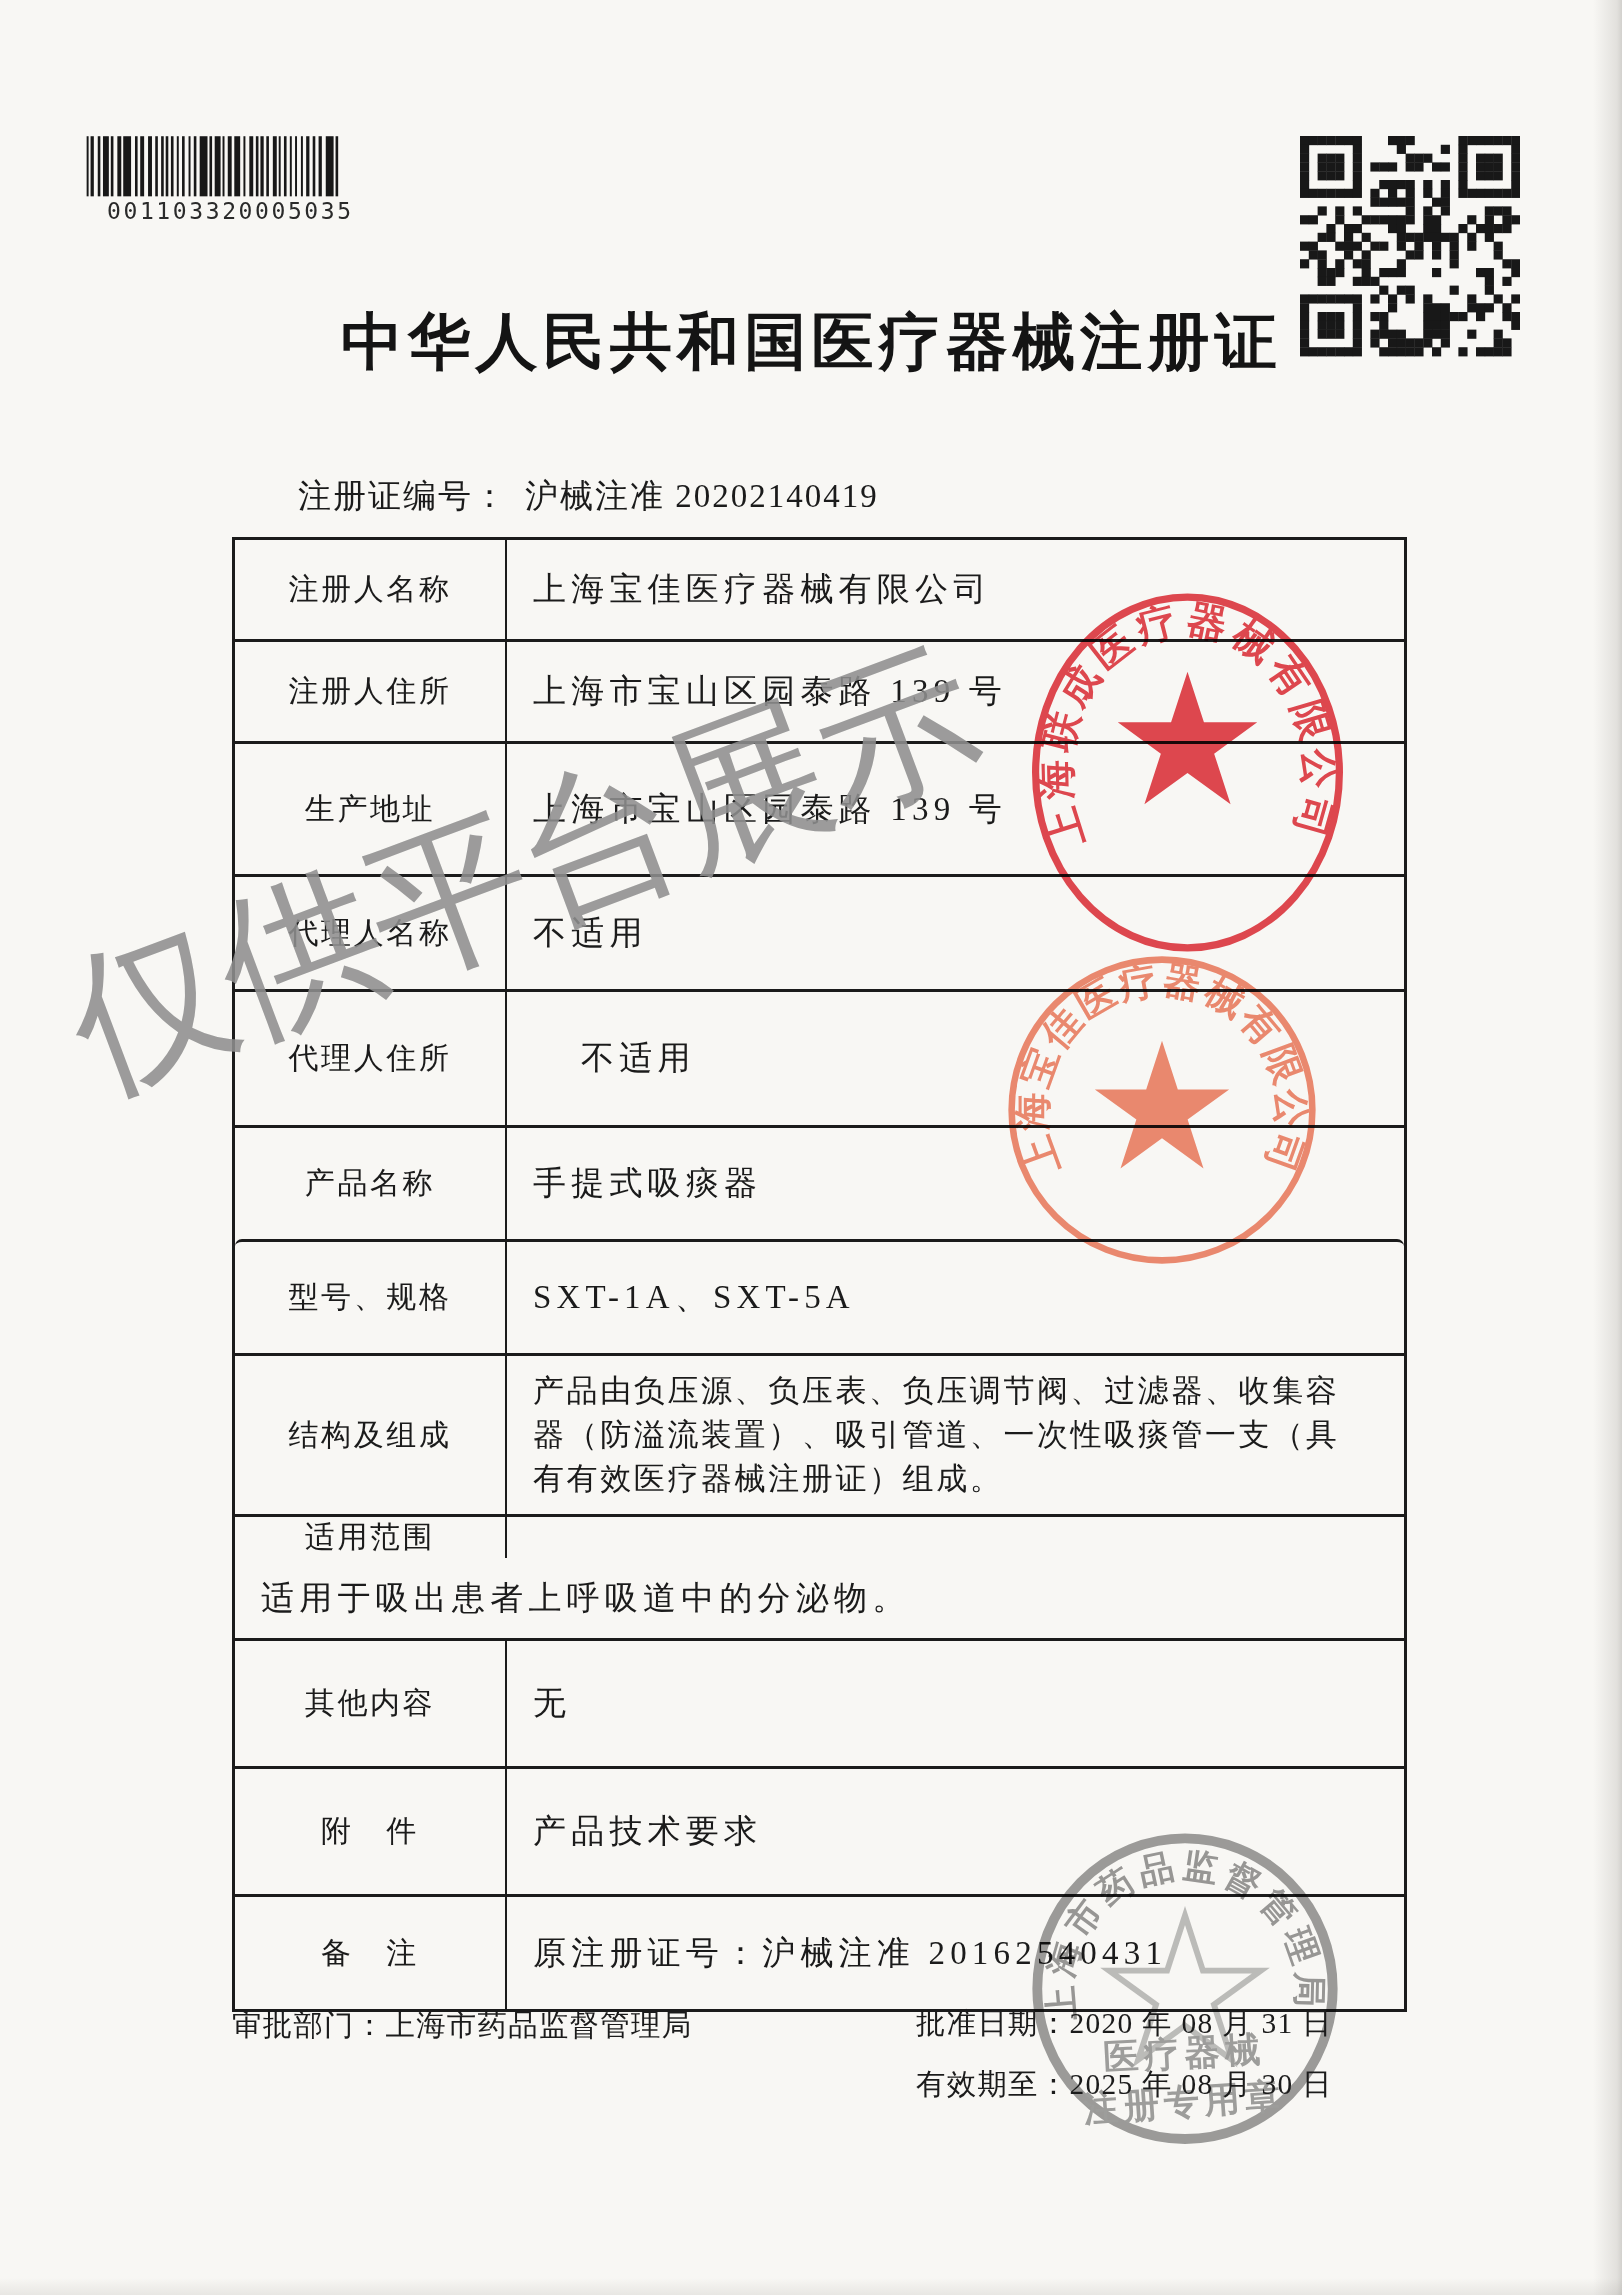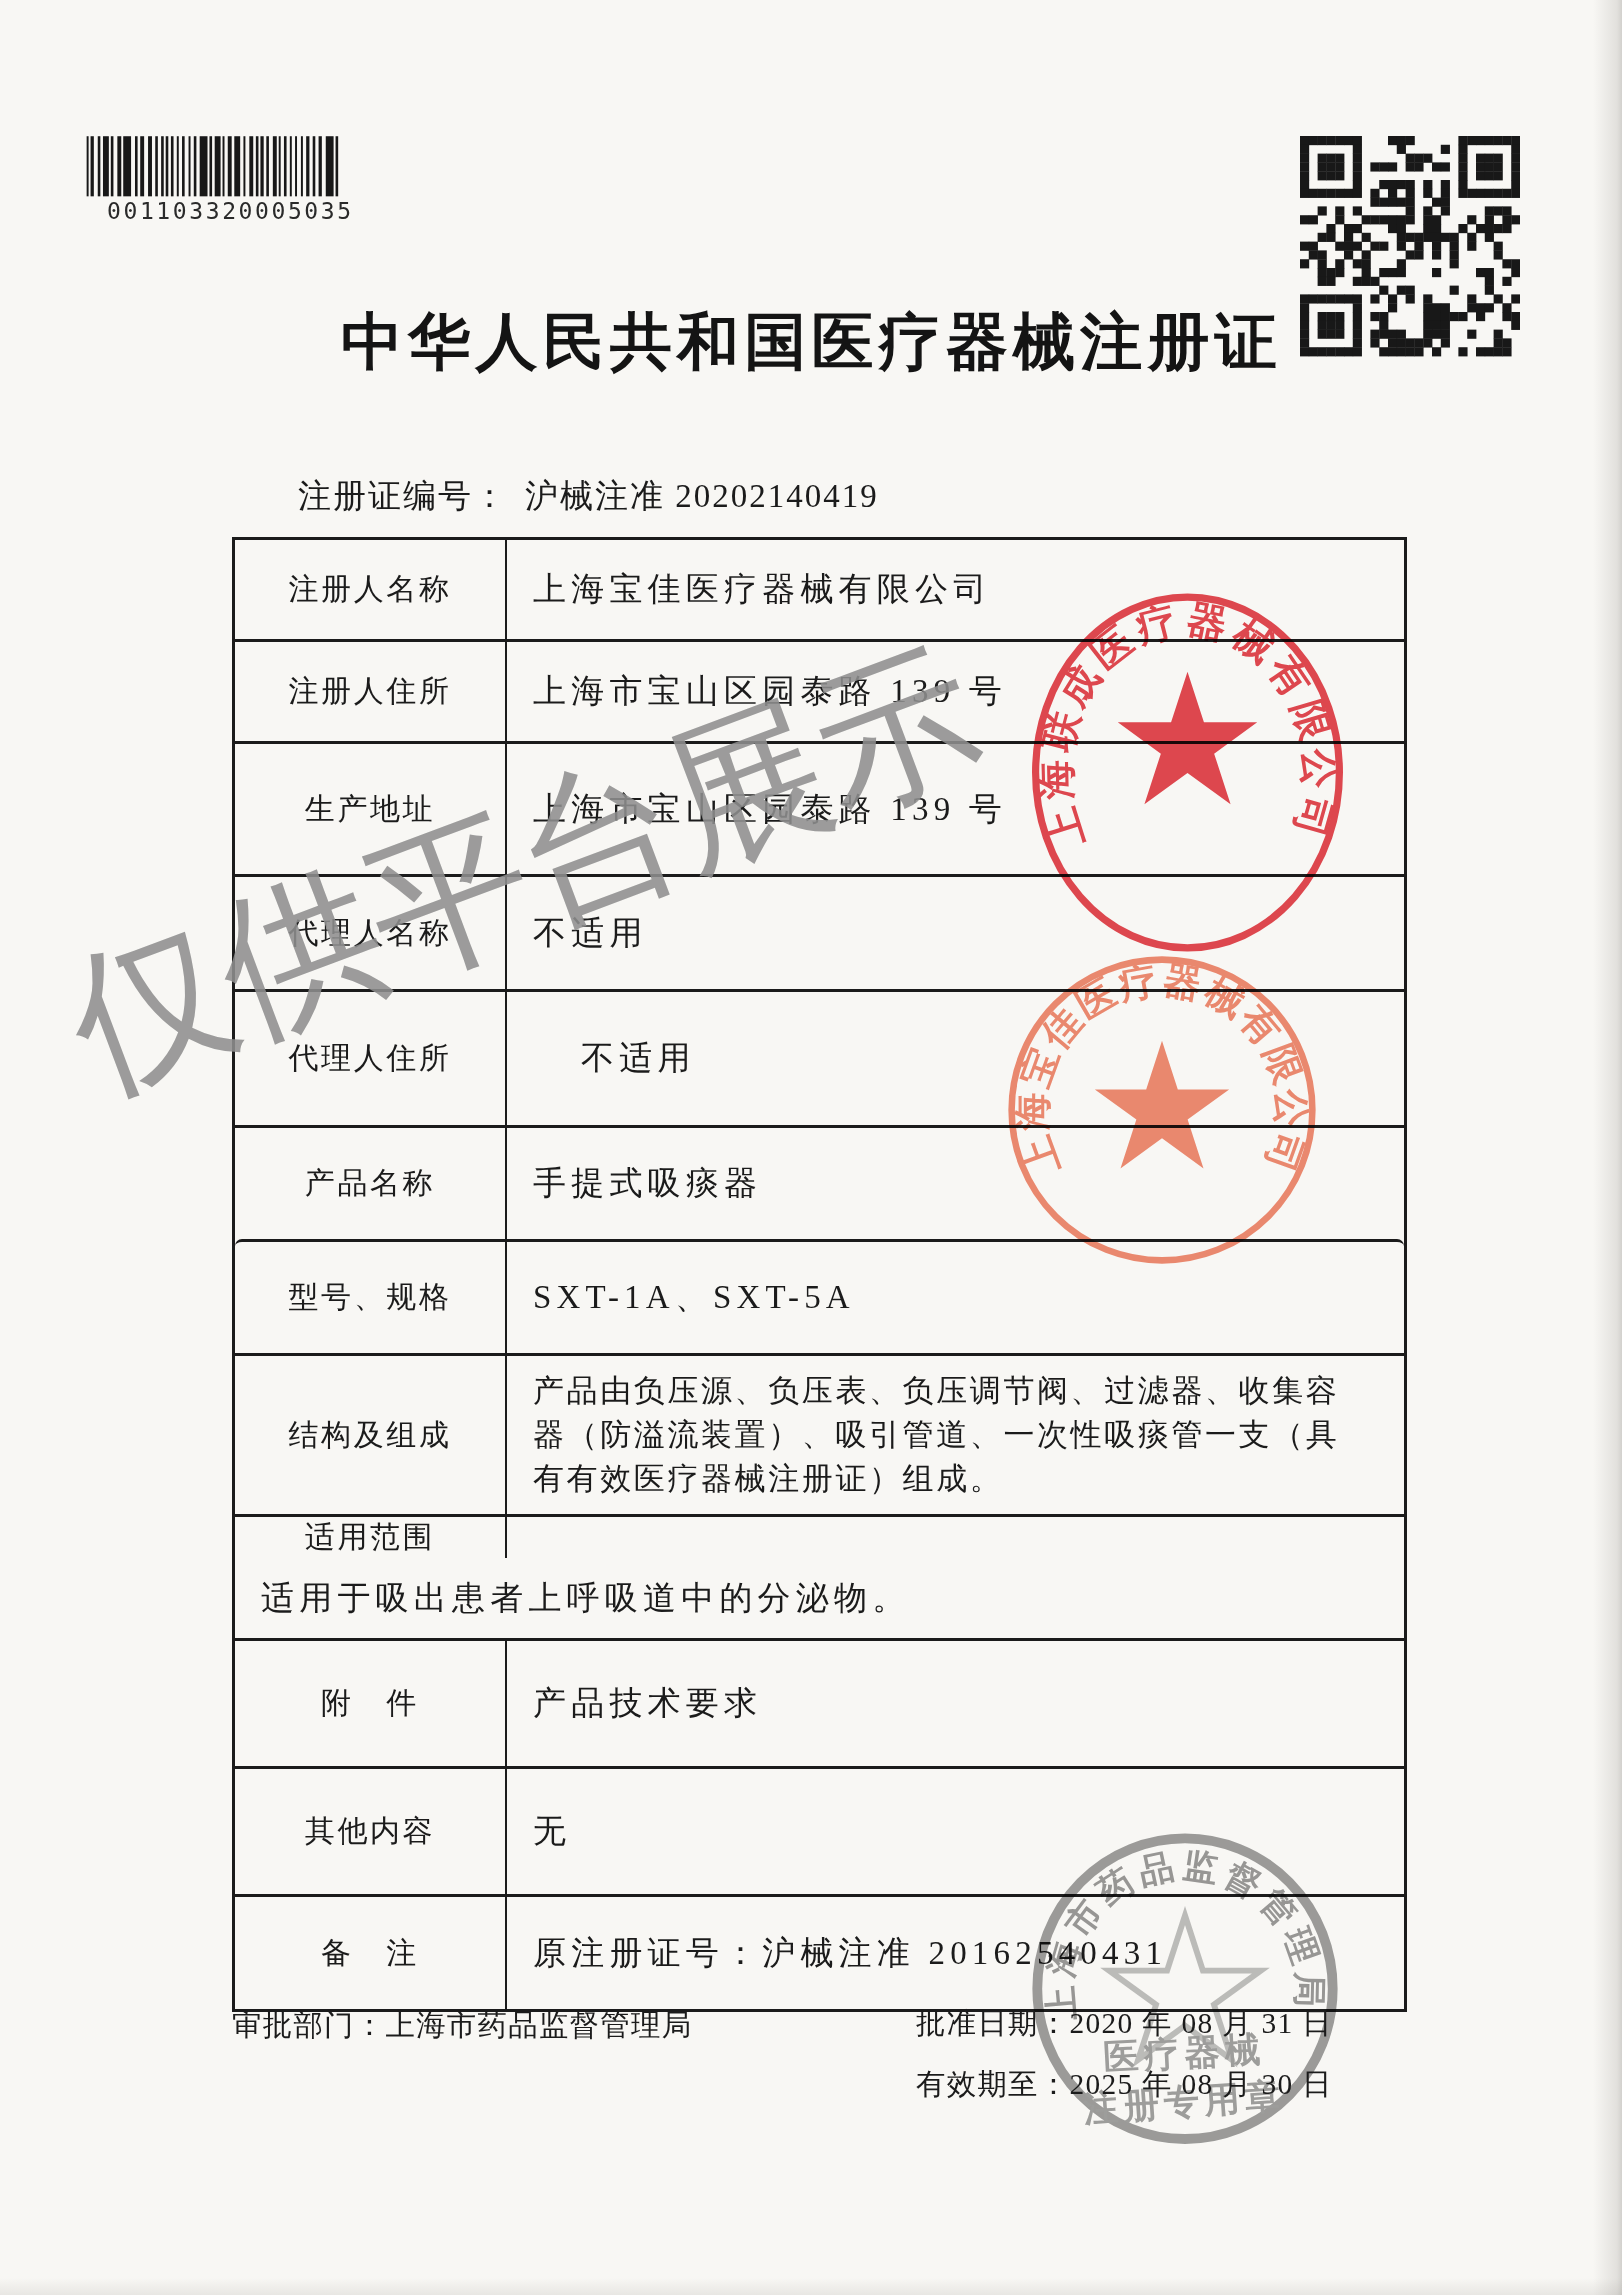--- a/index.html
+++ b/index.html
@@ -454,29 +454,29 @@
         <span>产品由负压源、负压表、负压调节阀、过滤器、收集容器（防溢流装置）、吸引管道、一次性吸痰管一支（具有有效医疗器械注册证）组成。</span>
       </div>
     </div>
     <div class="t-row" style="height: 124px; flex-direction: column;">
       <div class="t-label">适用范围</div>
       <div class="t-value">
         <span>适用于吸出患者上呼吸道中的分泌物。</span>
       </div>
     </div>
     <div class="t-row" style="height: 128px;">
+      <div class="t-label">其他内容</div>
+      <div class="t-value">
+        <span>无</span>
+      </div>
+    </div>
+    <div class="t-row" style="height: 128px;">
       <div class="t-label">附　件</div>
       <div class="t-value">
         <span>产品技术要求</span>
-      </div>
-    </div>
-    <div class="t-row" style="height: 128px;">
-      <div class="t-label">其他内容</div>
-      <div class="t-value">
-        <span>无</span>
       </div>
     </div>
     <div class="t-row" style="height: 115px;">
       <div class="t-label">备　注</div>
       <div class="t-value">
         <span>原注册证号：沪械注准 20162540431</span>
       </div>
     </div>
   </div>
 

